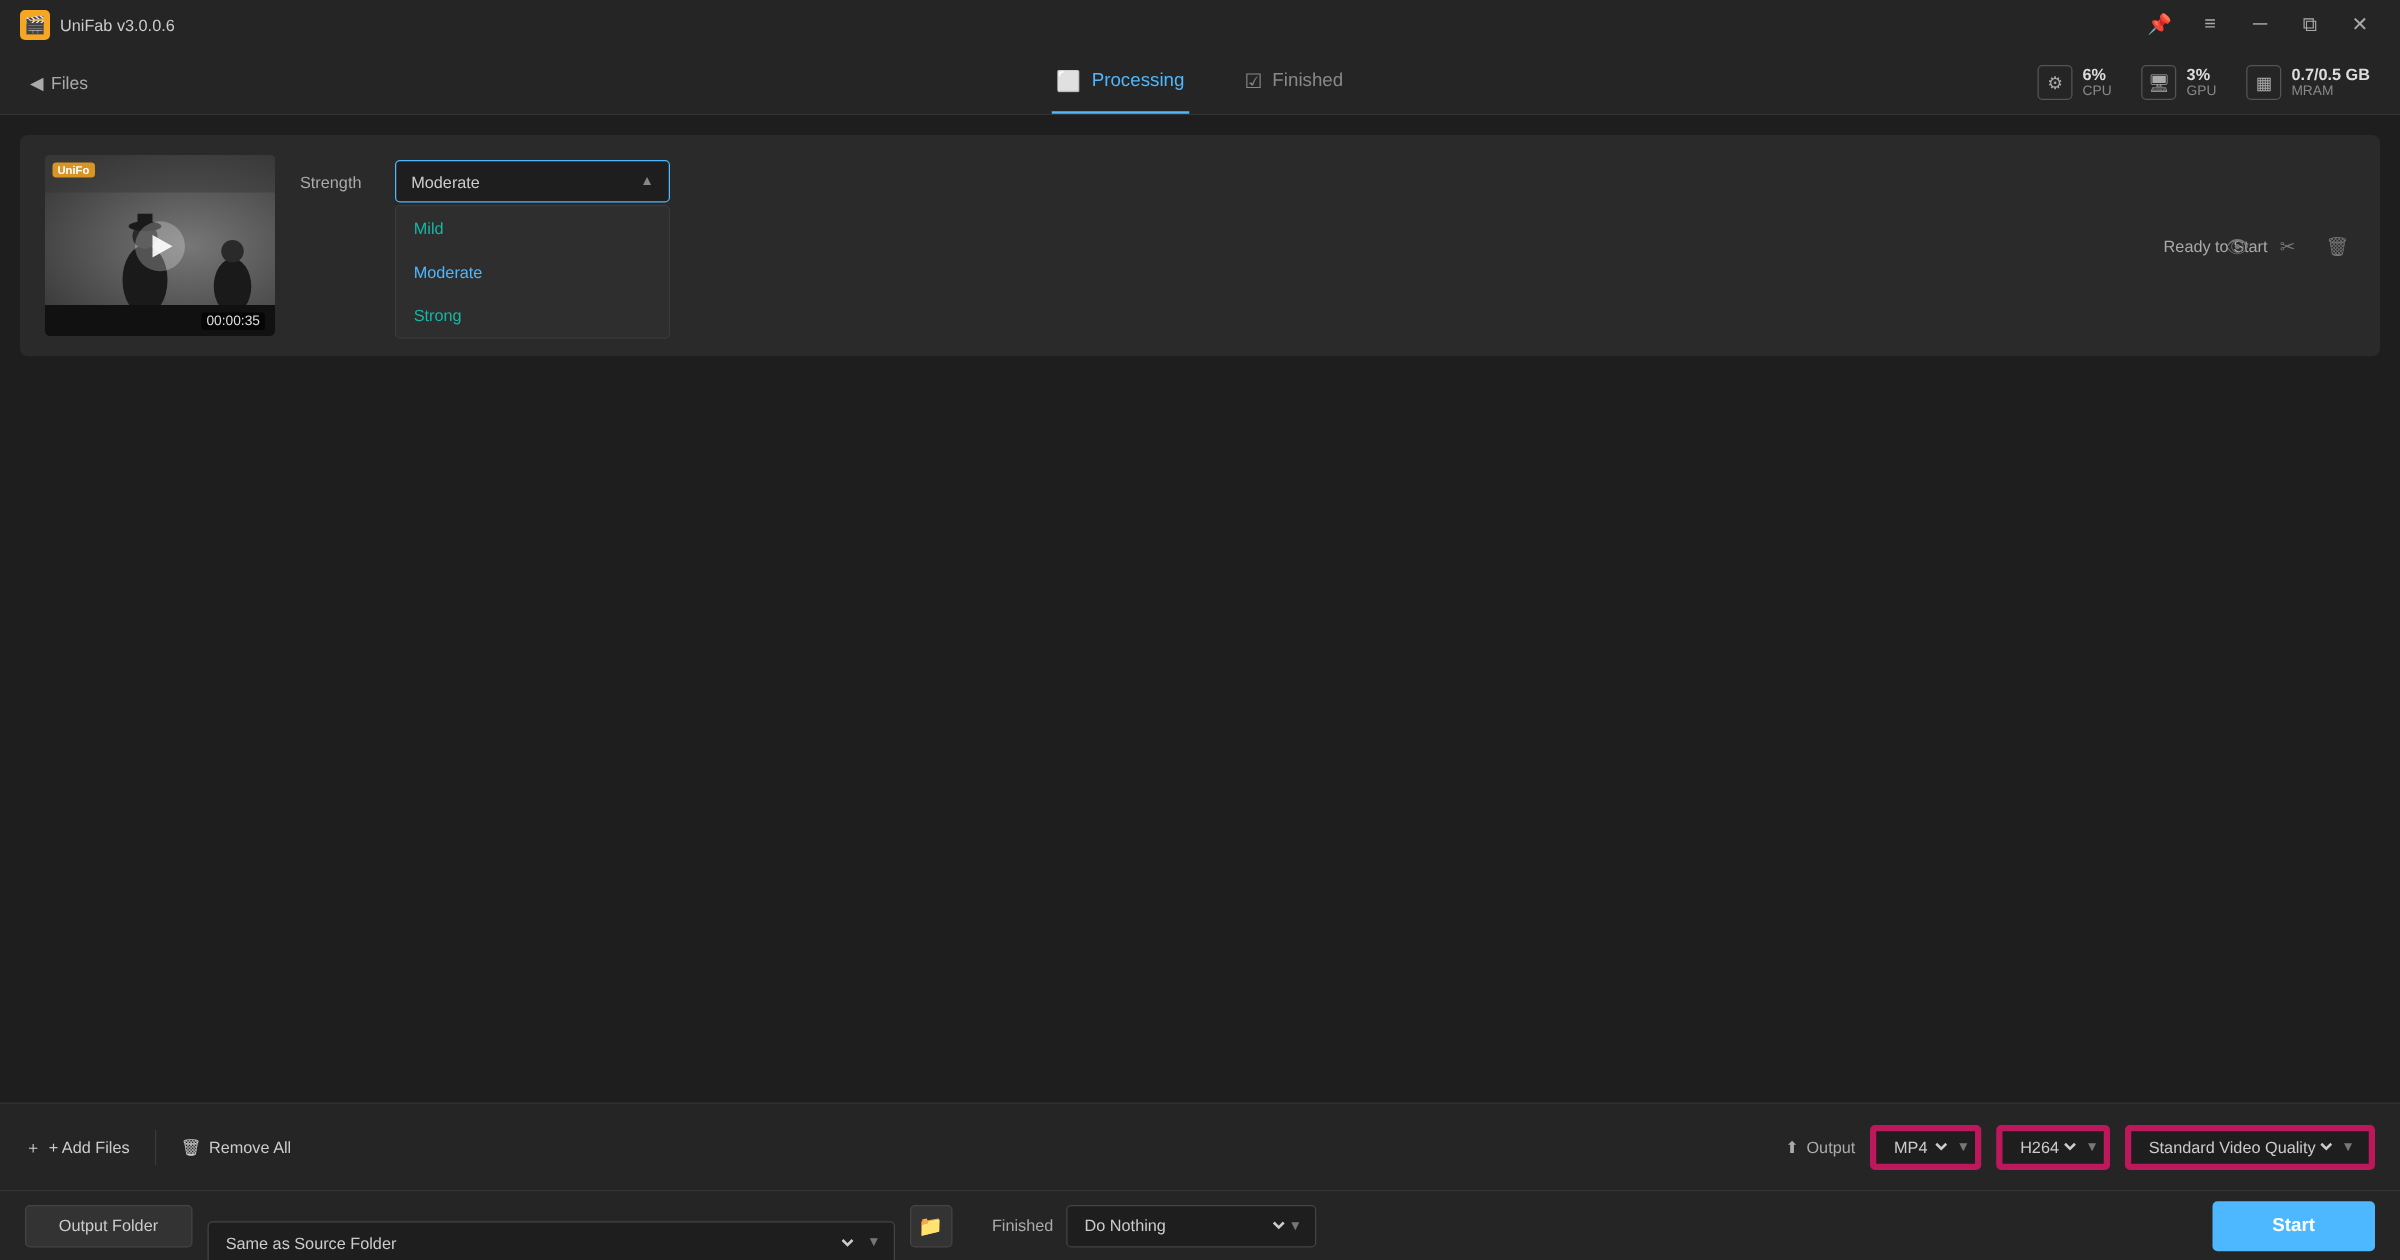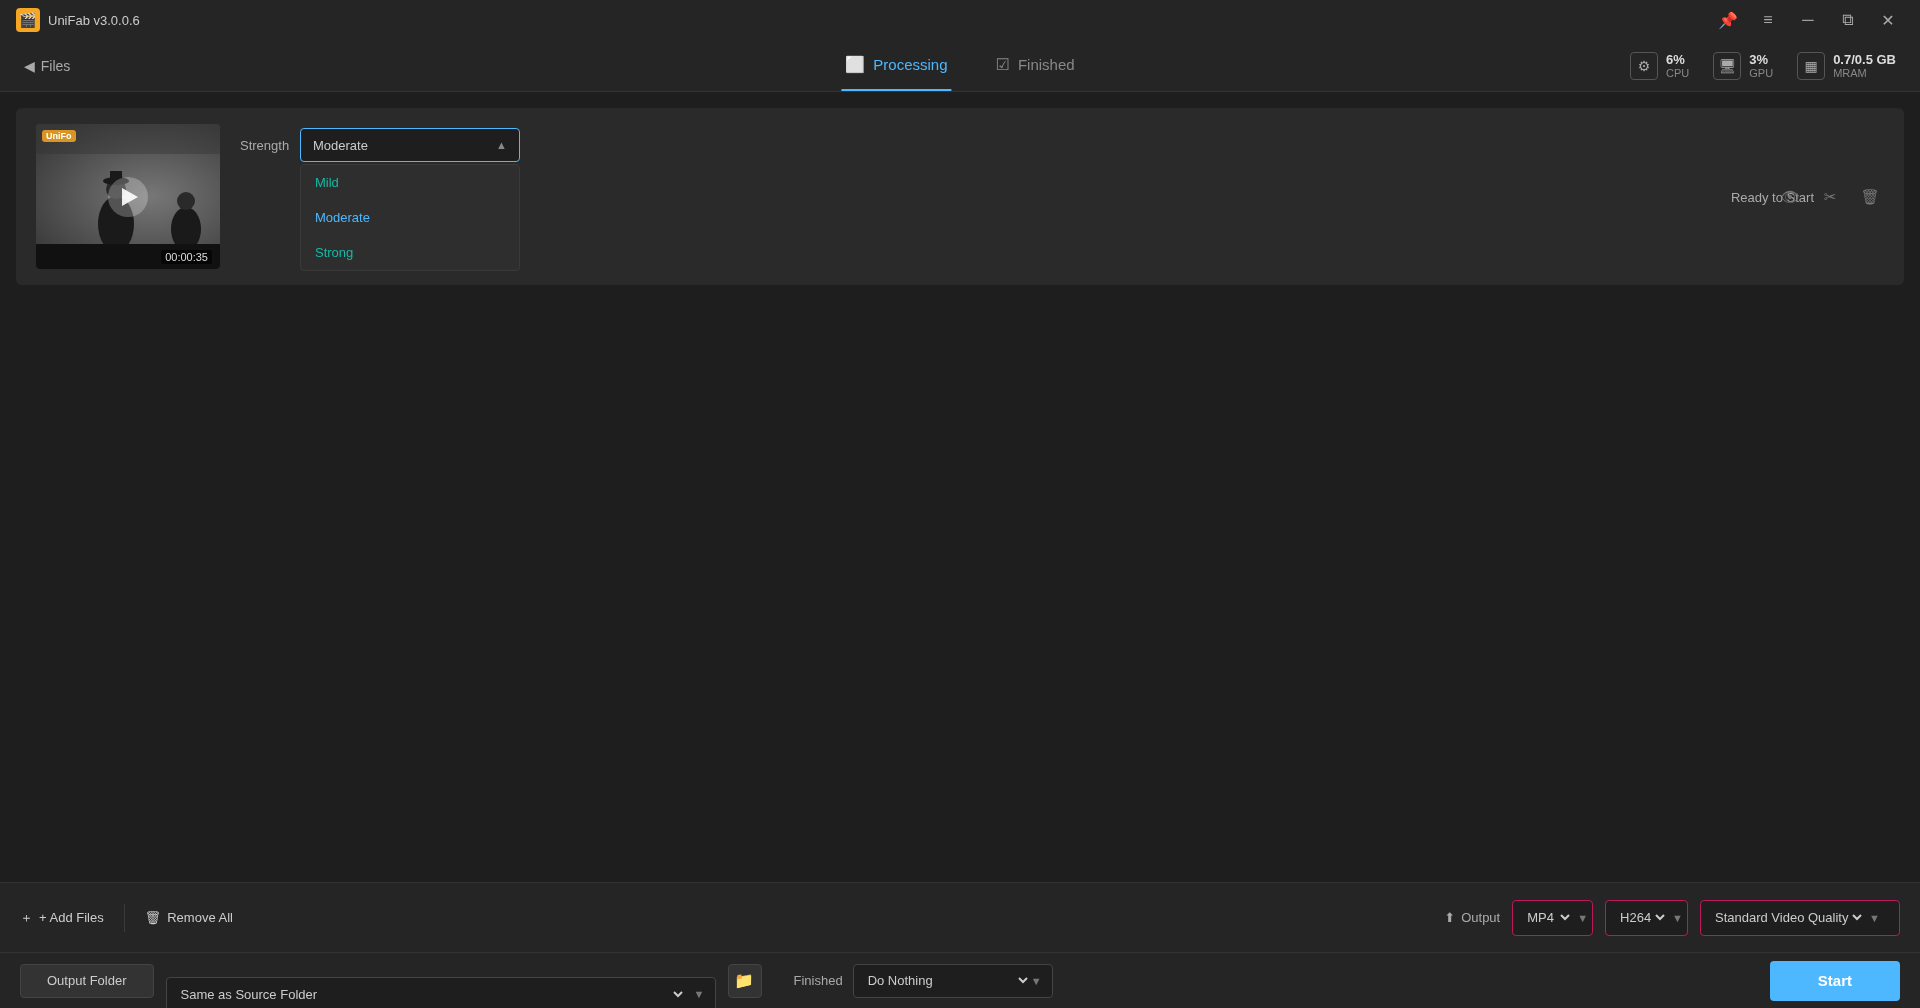--- a/index.html
+++ b/index.html
@@ -262,21 +262,21 @@
       color: #aaa;
     }
     .arrow-right {
       color: #555;
       font-size: 14px;
     }
 
     .strength-row {
       display: flex;
       align-items: center;
-      gap: 0;
+      gap: 16px;
     }
     .strength-label {
       font-size: 13px;
       color: #aaa;
       min-width: 60px;
     }
 
     
     .dropdown-container {
       position: relative;
@@ -514,21 +514,21 @@
       width: 1px;
       height: 28px;
       background: #3a3a3a;
       margin: 0 4px;
     }
 
     
     .sel-wrap {
       height: 36px;
       background: #1e1e1e;
-      border: 1px solid #be185d;
+      border: 5px solid #be185d;
       border-radius: 4px;
       display: flex;
       align-items: center;
       padding: 0 4px 0 10px;
       gap: 4px;
     }
     .sel-wrap select {
       background: transparent;
       border: none;
       color: #ccc;

